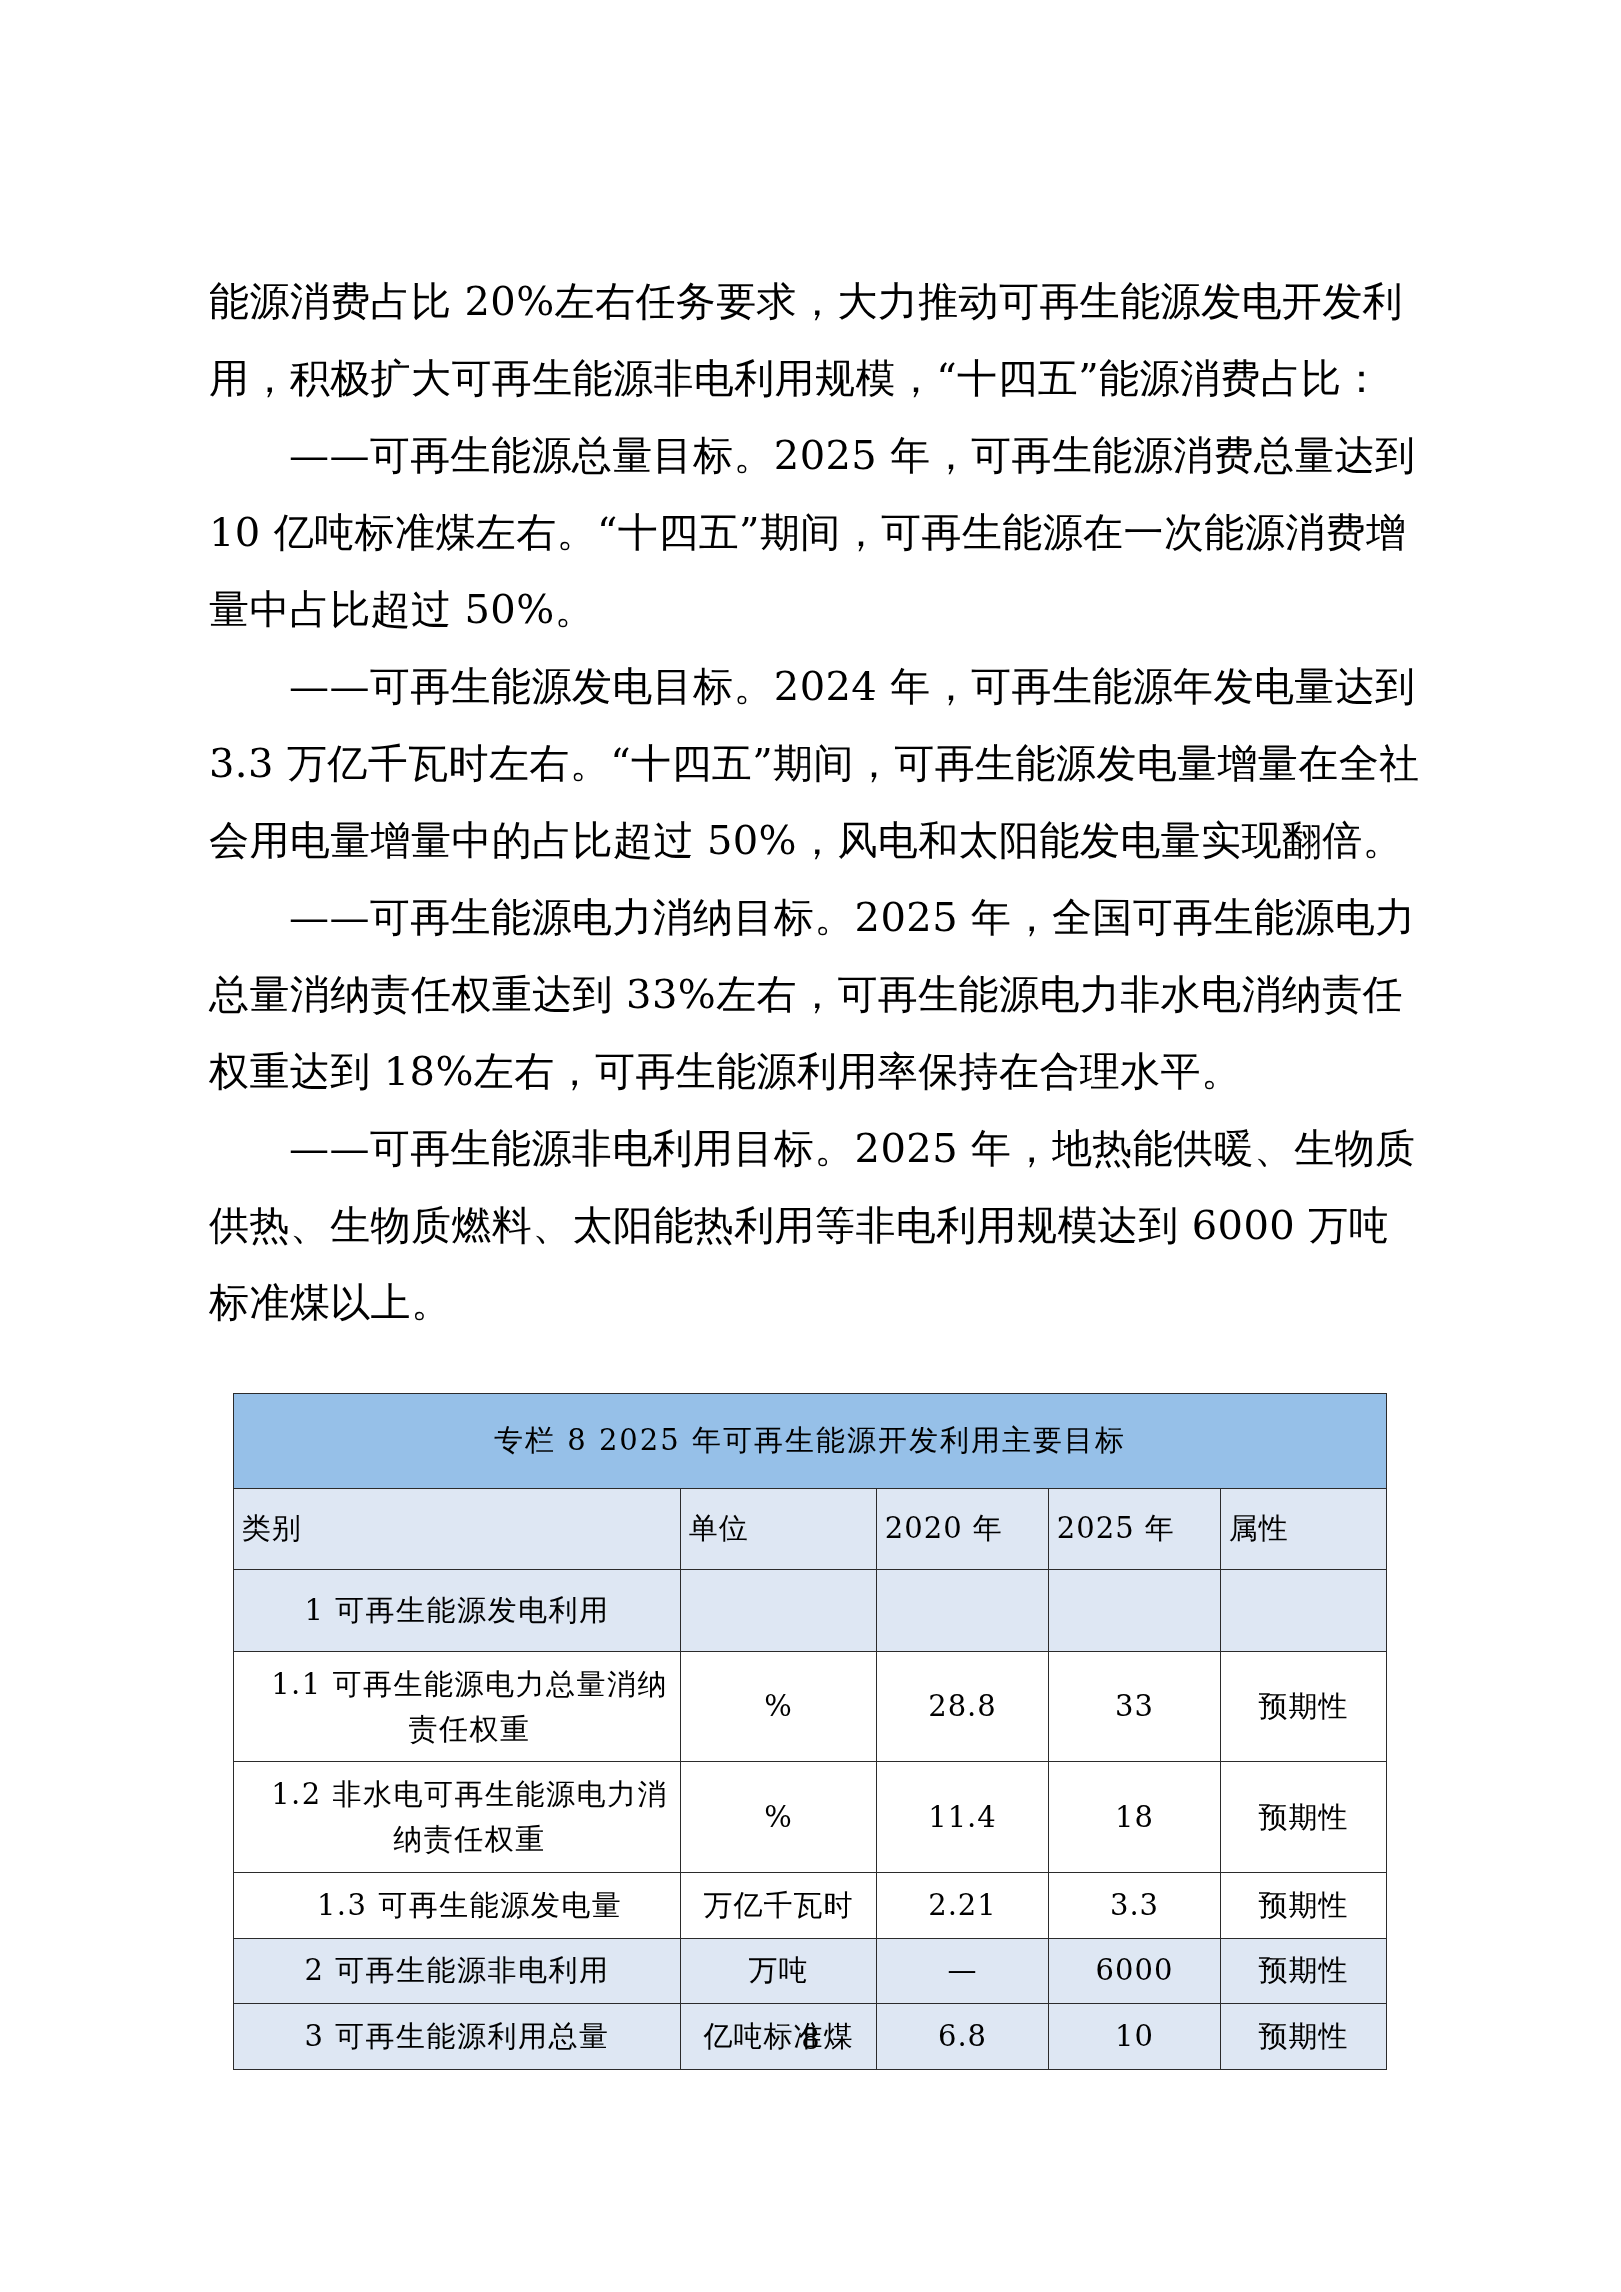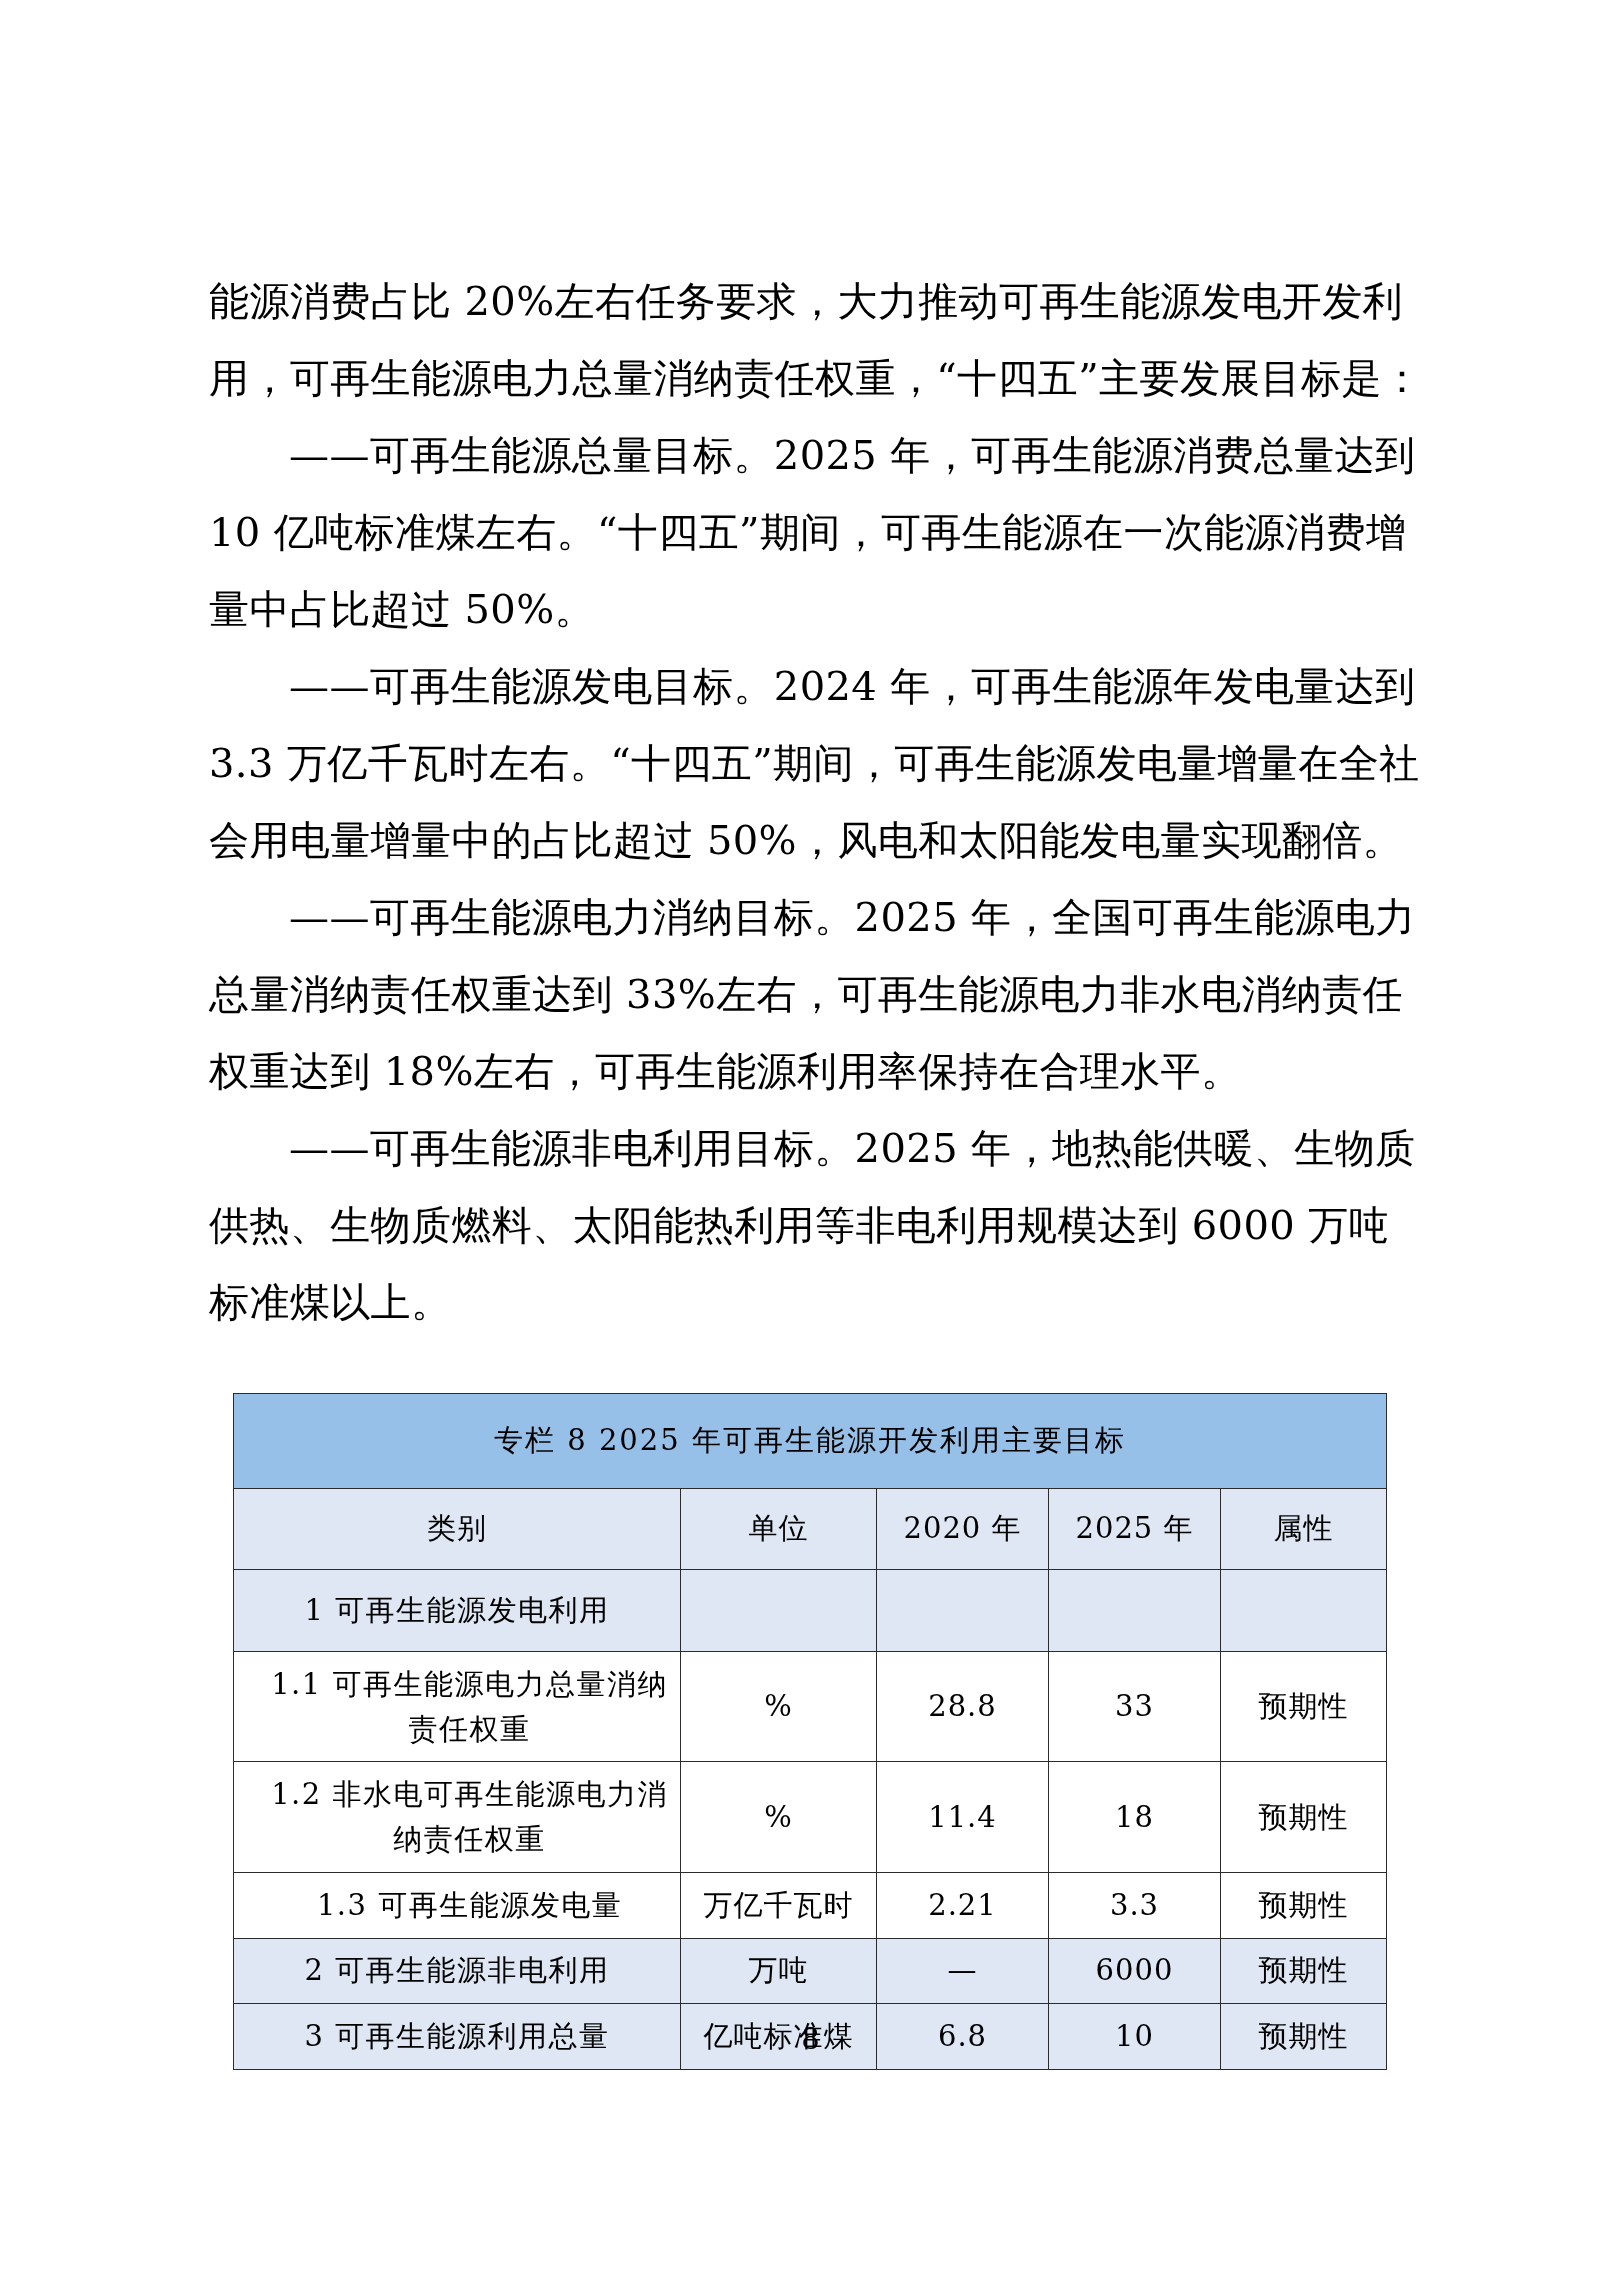--- a/index.html
+++ b/index.html
@@ -64,21 +64,21 @@
   }
   .t-title {
     background: #96c0e8;
     text-align: center;
     font-size: 31px;
     height: 74px;
     letter-spacing: 2px;
   }
   .t-head td {
     background: #dee7f3;
-    text-align: center;
+    text-align: left;
     height: 61px;
     font-size: 29px;
     letter-spacing: 1px;
   }
   .row-shade td { background: #dee7f3; }
   .row-plain td { background: #ffffff; }
 
   td.cat {
     text-align: center;
     padding-left: 13.7px;
@@ -111,21 +111,21 @@
 </style>
 </head>
 <body>
 
 <div class="page">
 
   <div class="content">
 
     <div>
       <div class="line">能源消费占比 20%左右任务要求，大力推动可再生能源发电开发利</div>
-      <div class="line">用，可再生能源电力总量消纳责任权重，“十四五”主要发展目标是：</div>
+      <div class="line">用，积极扩大可再生能源非电利用规模，“十四五”能源消费占比：</div>
     </div>
 
     <div>
       <div class="line indent-2">——可再生能源总量目标。2025 年，可再生能源消费总量达到</div>
       <div class="line">10 亿吨标准煤左右。“十四五”期间，可再生能源在一次能源消费增</div>
       <div class="line">量中占比超过 50%。</div>
     </div>
 
     <div>
       <div class="line indent-2">——可再生能源发电目标。2024 年，可再生能源年发电量达到</div>

